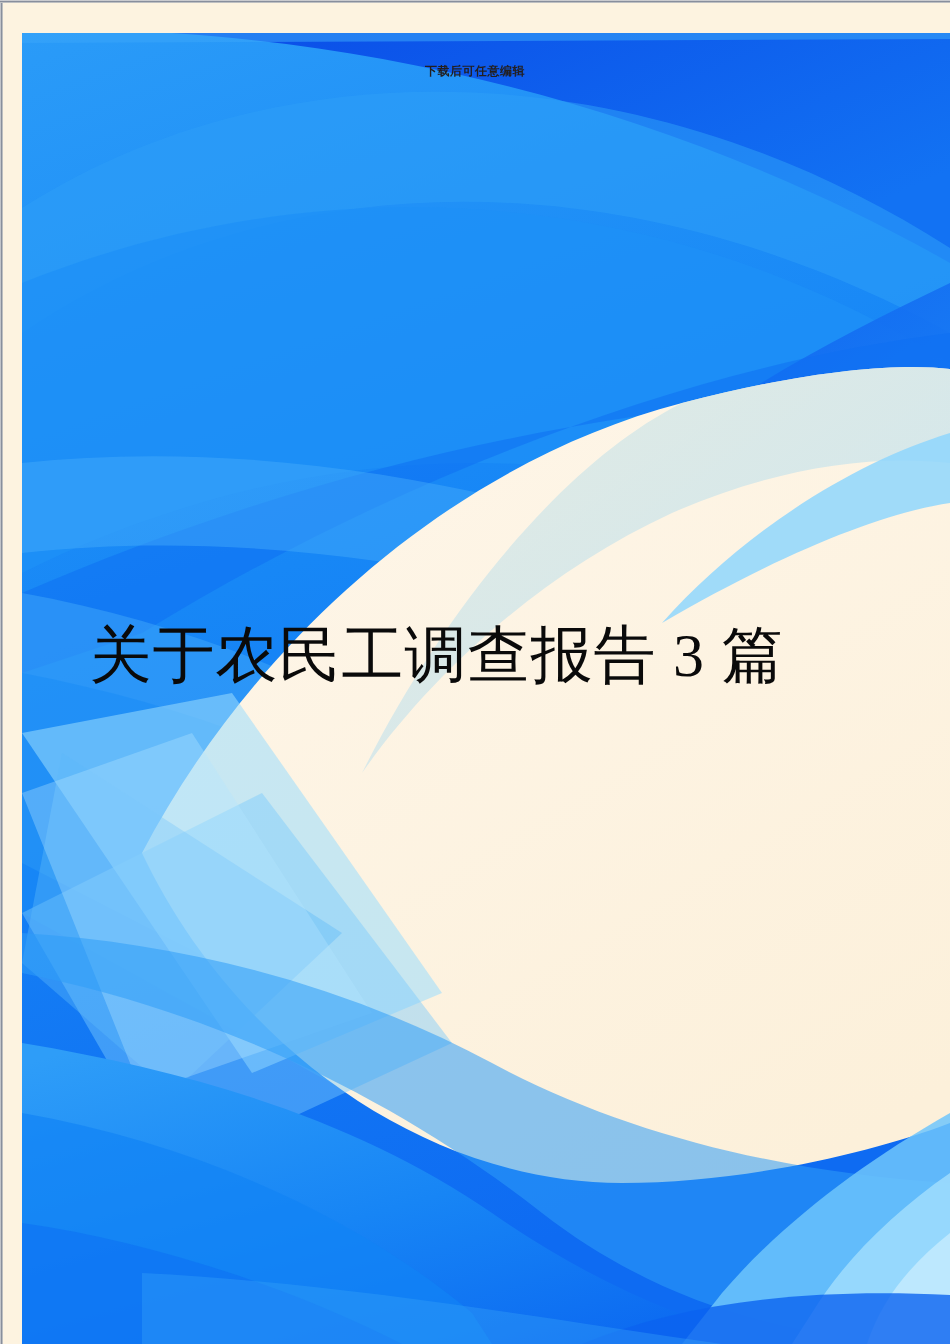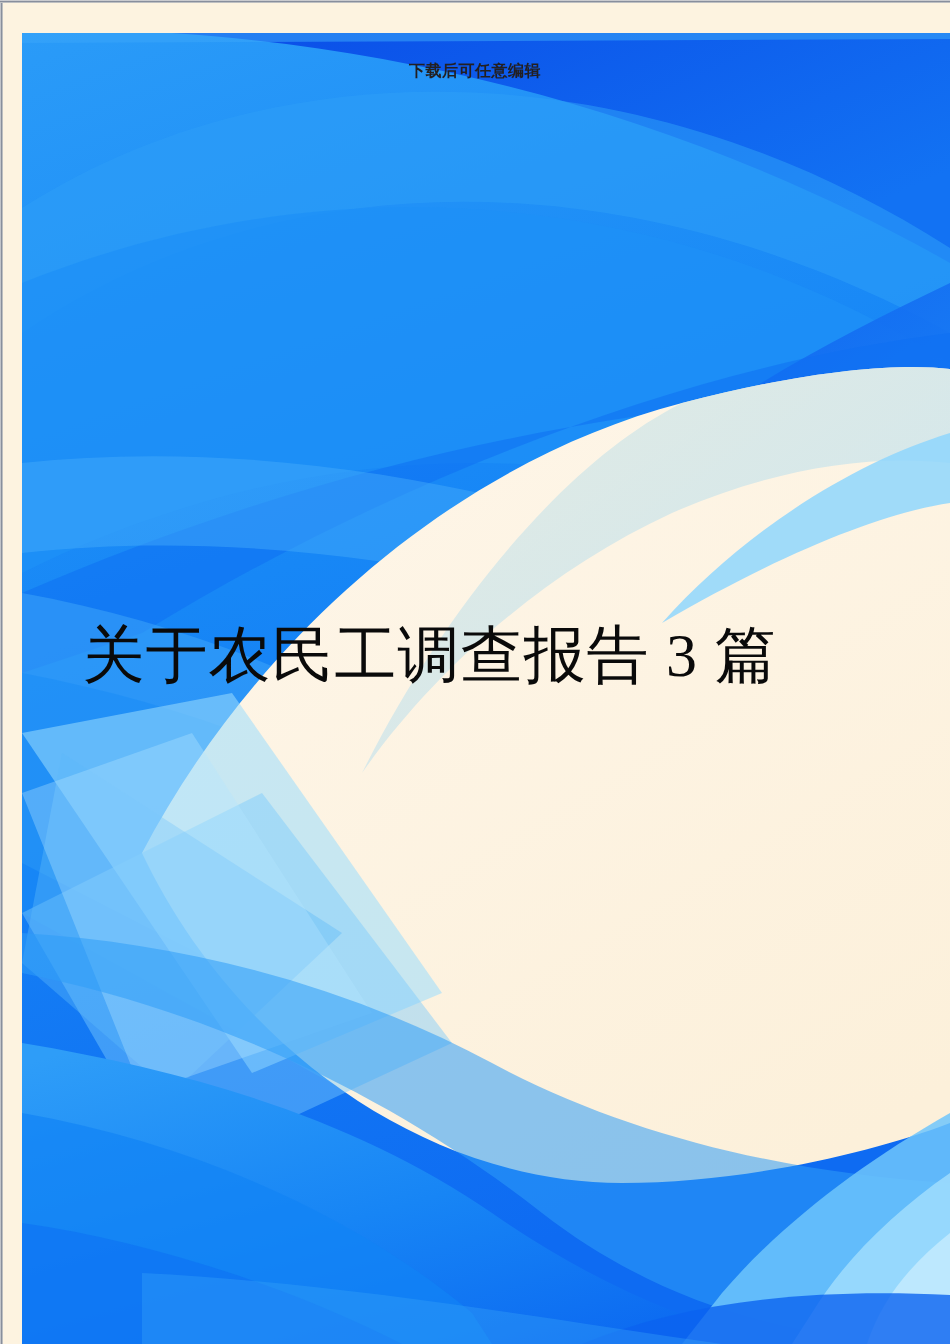--- a/index.html
+++ b/index.html
@@ -51,33 +51,33 @@
     z-index: 5;
   }
   .art svg { display:block; width:100%; height:100%; }
 
   
   .header-note {
     position: absolute;
     left: 0; top: 62px;
     width: 950px;
     text-align: center;
-    font-size: 16px;
+    font-size: 12px;
     line-height: 18px;
     letter-spacing: 0.5px;
     color: #231f20;
     z-index: 25;
     font-family: "Liberation Serif", "DejaVu Serif", serif;
     font-weight: 600;
   }
 
   
   .title-wrap {
     position: absolute;
-    left: 0; top: 612px;
+    left: 7px; top: 612px;
     width: 790px;
     text-align: center;
     z-index: 30;
     pointer-events: none;
     padding-left: 41px;
   }
   .doc-title {
     display: inline-block;
     font-family: "Liberation Serif", "DejaVu Serif", serif;
     font-size: 62px;

